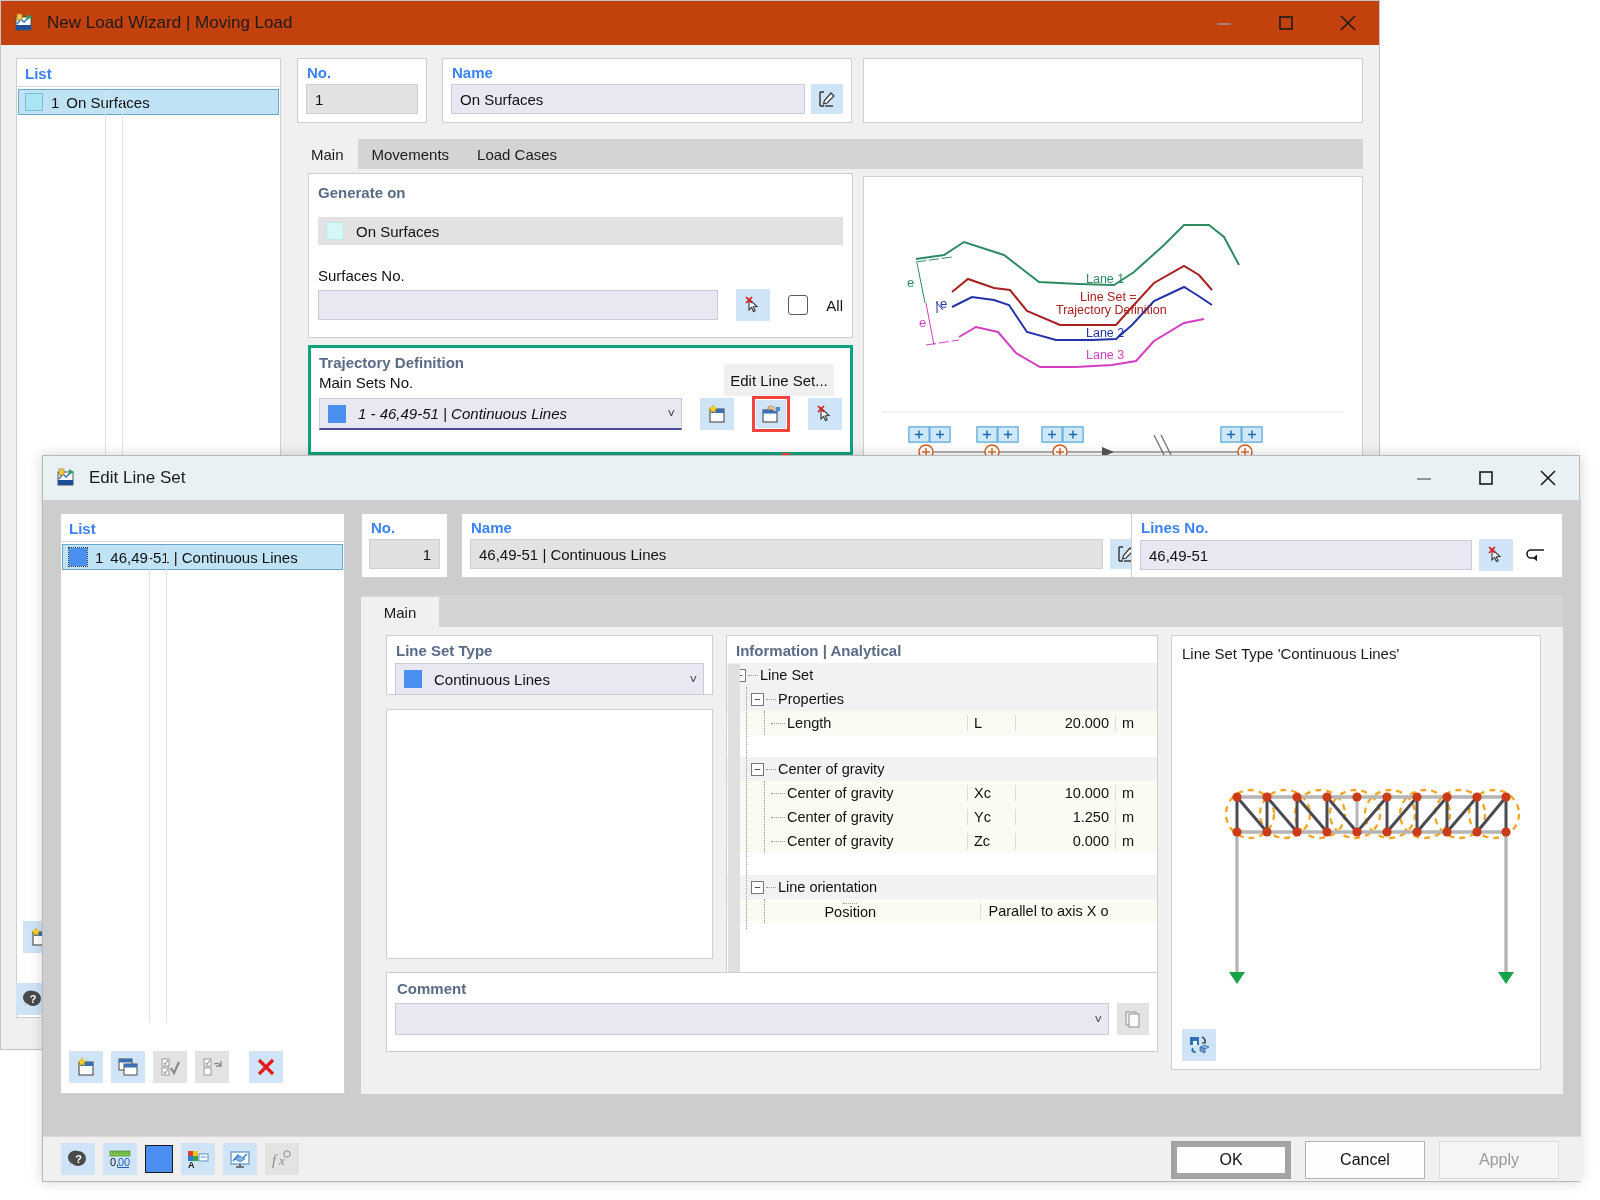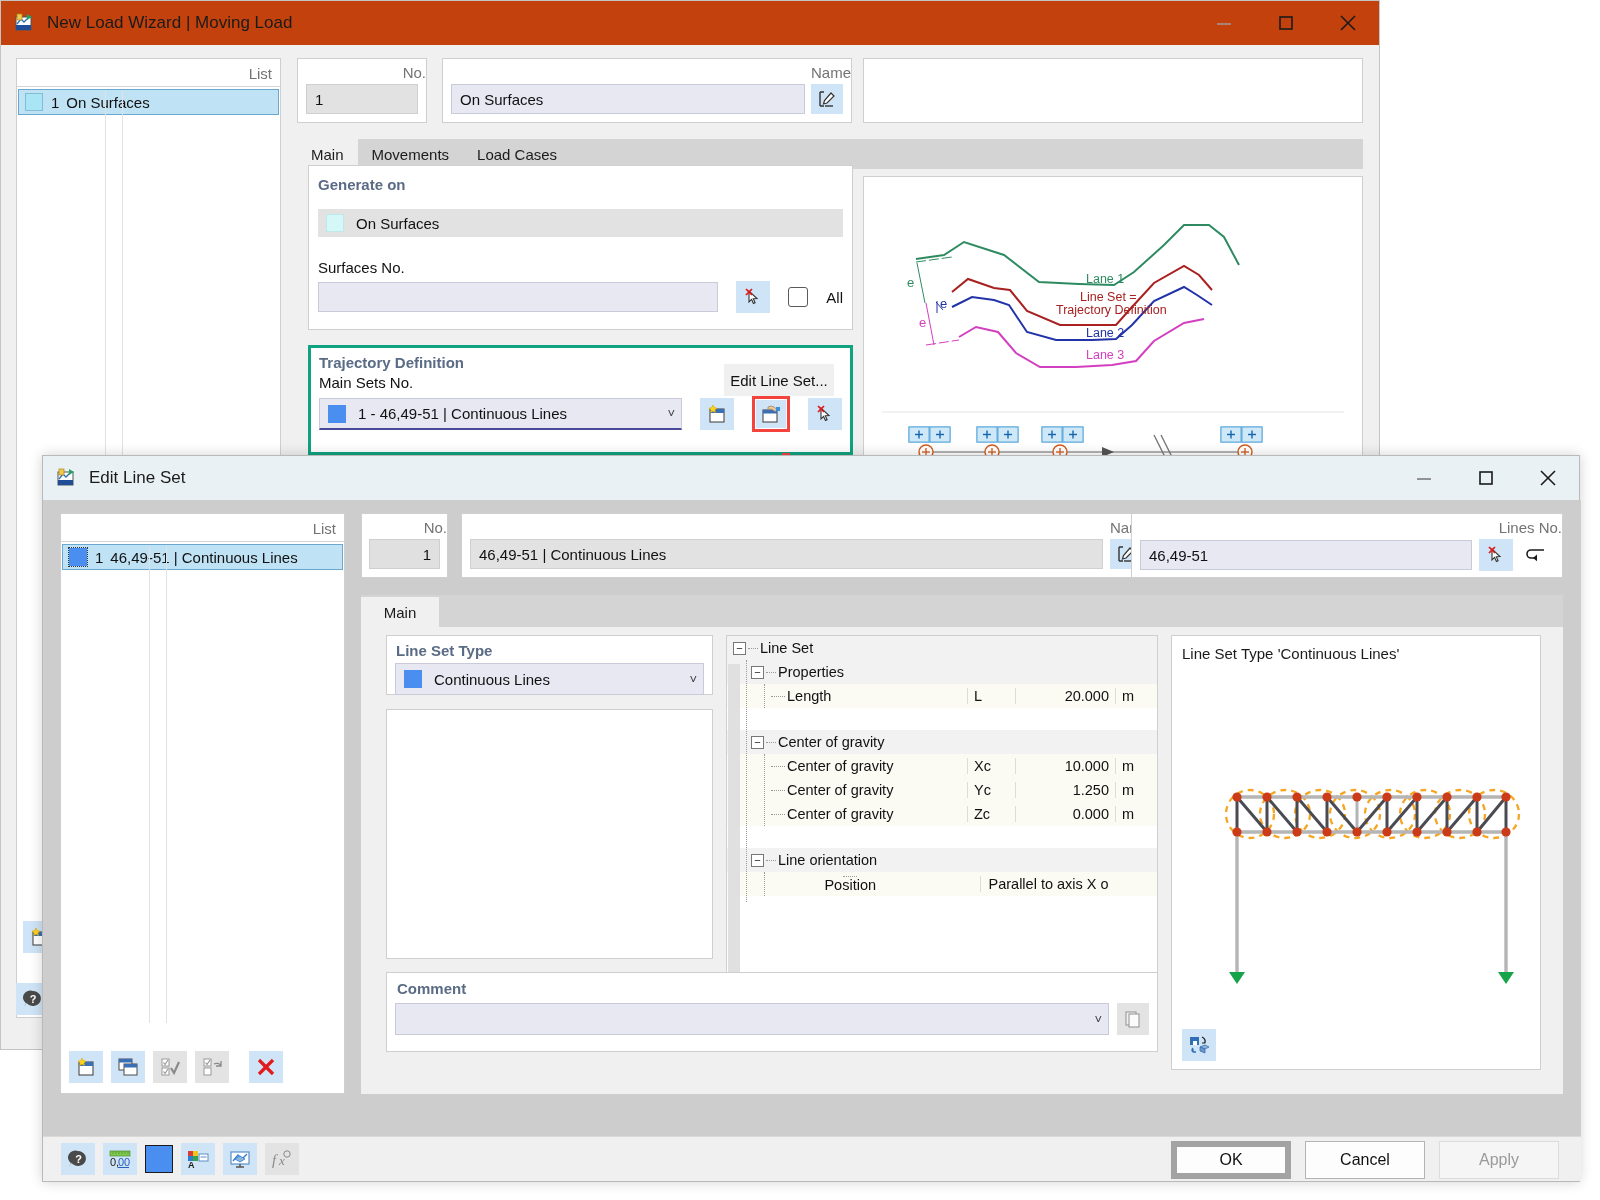--- a/index.html
+++ b/index.html
@@ -21,21 +21,21 @@
   .titlebar.secondary { background:#eaf1f4; }
   .title-text { font-size:17px; color:#1b1b1b; margin-left:10px; }
   .win-ctrls { position:absolute; right:0; top:0; height:100%; display:flex; }
   .win-btn { width:62px; height:100%; display:flex; align-items:center; justify-content:center; }
   .win-btn svg { display:block; }
 
   .appicon { width:22px; height:20px; position:relative; flex:0 0 auto; }
 
   
   .panel { background:#fff; border:1px solid #cfcfcf; }
-  .panel-label { color:#737373; font-weight:normal; font-size:15px;text-align:right; }
+  .panel-label { color:#3b82f6; font-weight:bold; font-size:15px; }
   .group-title { color:#5a6b85; font-weight:bold; font-size:15px; }
 
   .field {
     background:#e7e8f2; border:1px solid #c9cada; height:30px;
     display:flex; align-items:center; padding:0 8px; font-size:15px; color:#111;
   }
   .field.readonly { background:#e2e2e2; border-color:#cfcfcf; }
   .field.grey { background:#e0e0e0; border:1px solid #cfcfcf; }
 
   .tabstrip { display:flex; align-items:flex-end; background:#d4d4d4; height:30px; }
@@ -161,21 +161,21 @@
   </div>
 
   <div class="panel" style="left:862px;top:57px;width:500px;height:65px;position:absolute;"></div>
 
   <div class="tabstrip" style="position:absolute;left:296px;top:138px;width:1066px;height:30px;">
     <div class="tab active">Main</div>
     <div class="tab">Movements</div>
     <div class="tab">Load Cases</div>
   </div>
 
-  <div class="panel" style="left:307px;top:164px;width:545px;height:165px;position:absolute;">
+  <div class="panel" style="left:307px;top:172px;width:545px;height:165px;position:absolute;">
     <div class="group-title" style="padding:10px 0 0 9px;">Generate on</div>
     <div style="margin:16px 9px 0 9px;height:28px;background:#e2e2e2;display:flex;align-items:center;padding:0 8px;">
       <span class="swatch" style="background:#d6f7f8;border:1px solid #bfe8e9;margin-right:12px;"></span>
       <span>On Surfaces</span>
     </div>
     <div style="padding:22px 0 0 9px;font-size:15px;">Surfaces No.</div>
     <div style="display:flex;align-items:center;margin:5px 9px 0 9px;gap:18px;">
       <input class="field" style="flex: 1 1 0%; font-family: &quot;Liberation Sans&quot;, sans-serif; outline: none;" value="">
       <div class="iconbtn">
         <svg width="20" height="20" viewBox="0 0 20 20">
@@ -186,21 +186,21 @@
       </div>
       <div style="width:20px;height:20px;border:1.6px solid #5a5a5a;border-radius:3px;background:#fff;"></div>
       <span>All</span>
     </div>
   </div>
 
   <div class="hl-green" style="position:absolute;left:307px;top:344px;width:545px;height:110px;background:#fff;">
     <div class="group-title" style="padding:6px 0 0 8px;">Trajectory Definition</div>
     <div style="padding:3px 0 0 8px;font-size:15px;">Main Sets No.</div>
     <div class="btn" style="position:absolute;right:16px;top:16px;width:110px;height:32px;background:#f0f0f0;border-color:#f0f0f0;font-size:15px;">Edit Line Set...</div>
-    <div style="display:flex;align-items:center;margin:5px 8px 0 8px;gap:18px;">
+    <div style="display:flex;align-items:center;margin:5px 8px 0 8px;gap:18px;font-style:italic;">
       <div class="combo" style="flex:1;border-bottom:2px solid #4a4a9c;">
         <span class="swatch" style="background:#4a8ef0;margin:0 12px 0 2px;"></span>
         <span>1 - 46,49-51 | Continuous Lines</span>
         <span class="chev">˅</span>
       </div>
       <div class="iconbtn">
         <svg width="22" height="20" viewBox="0 0 22 20">
           <rect x="4" y="5" width="14" height="13" fill="#fff" stroke="#4a4a4a" stroke-width="1.1"></rect>
           <rect x="4" y="5" width="14" height="4" fill="#3a6fb5"></rect>
           <path d="M7 1 l1.3 2.6 L11 4.2 L8.9 5.9 L9.5 8.6 L7 7.2 L4.5 8.6 L5.1 5.9 L3 4.2 L5.7 3.6 Z" fill="#ffd21f" stroke="#d8a800" stroke-width="0.6"></path>
@@ -474,20 +474,21 @@
         <div class="combo" style="margin:4px 8px 0 8px;">
           <span class="swatch" style="background:#4a8ef0;margin:0 12px 0 2px;"></span>
           <span>Continuous Lines</span>
           <span class="chev">˅</span>
         </div>
       </div>
 
       <div class="panel" style="position:absolute;left:25px;top:82px;width:327px;height:250px;"></div>
 
       <div class="panel" style="position:absolute;left:365px;top:8px;width:432px;height:362px;">
+        <div class="group-title" style="padding:6px 0 4px 9px;">Information | Analytical</div>
         <div style="position:relative;">
           <div class="inforow group">
             <span class="c-name" style="display:flex;align-items:center;padding-left:6px;">
               <span class="expander">−</span>
               <span class="dots"></span>
               <span>Line Set</span>
             </span>
             <span class="c-sym"></span>
             <span class="c-val"></span>
             <span class="c-unit"></span>

